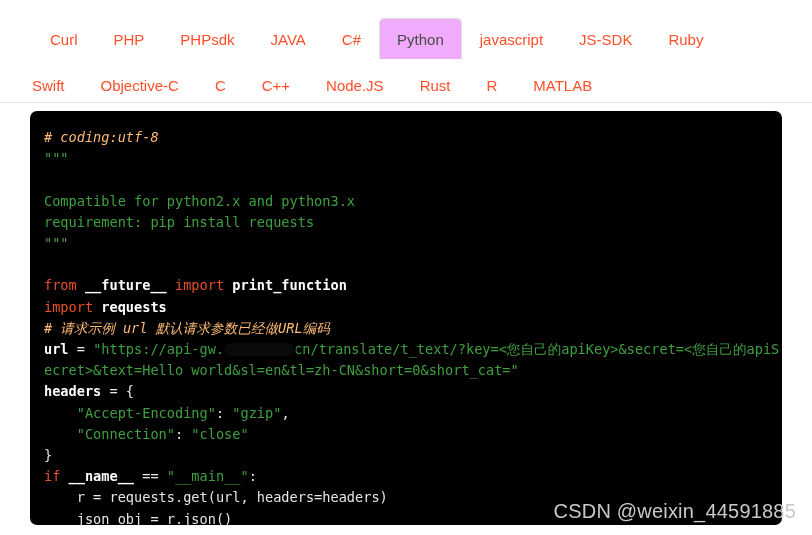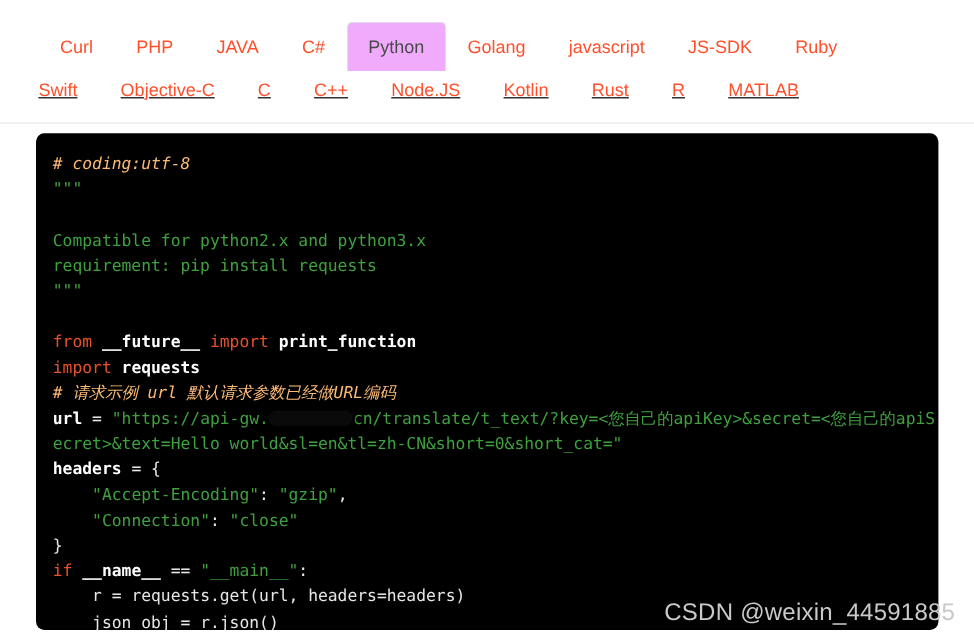--- a/index.html
+++ b/index.html
@@ -23,21 +23,21 @@
     padding-top: 16px;
     box-sizing: border-box;
   }
   .tab-row {
     display: flex;
     align-items: flex-end;
     padding-left: 14px;
     box-sizing: border-box;
   }
   .tab-row-1 { height: 44px; padding-left: 32px; }
-  .tab-row-2 { height: 40px; align-items: flex-start; text-decoration: underline; }
+  .tab-row-2 { height: 40px; align-items: flex-end; }
 
   .tab {
     color: #ff4f2b;
     font-size: 15px;
     line-height: 1;
     padding: 0 17px;
     white-space: nowrap;
     cursor: pointer;
     background: transparent;
     border: 1px solid transparent;
@@ -126,35 +126,34 @@
     pointer-events: none;
   }
 </style>
 </head>
 <body>
 
 <div id="tabbar">
   <div class="tab-row tab-row-1">
       <div class="tab">Curl</div>
       <div class="tab">PHP</div>
+      <div class="tab">PHPsdk</div>
       <div class="tab">JAVA</div>
       <div class="tab">C#</div>
       <div class="tab active">Python</div>
-      <div class="tab">Golang</div>
       <div class="tab">javascript</div>
       <div class="tab">JS-SDK</div>
       <div class="tab">Ruby</div>
     </div>
   <div class="tab-row tab-row-2">
       <div class="tab">Swift</div>
       <div class="tab">Objective-C</div>
       <div class="tab">C</div>
       <div class="tab">C++</div>
       <div class="tab">Node.JS</div>
-      <div class="tab">Kotlin</div>
       <div class="tab">Rust</div>
       <div class="tab">R</div>
       <div class="tab">MATLAB</div>
     </div>
 </div>
 <div id="tab-divider"></div>
 
 <div id="code-panel">
   <div id="code-scroll">
     <pre id="code"><span class="c"># coding:utf-8</span>

